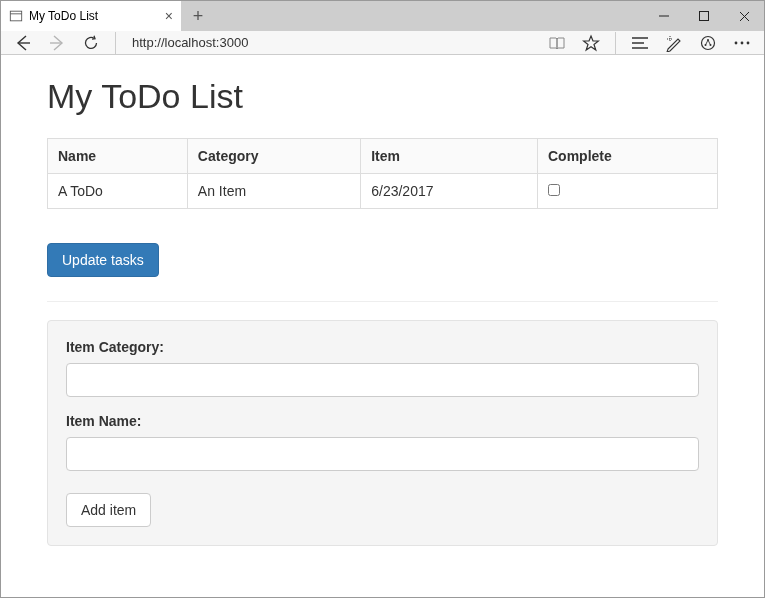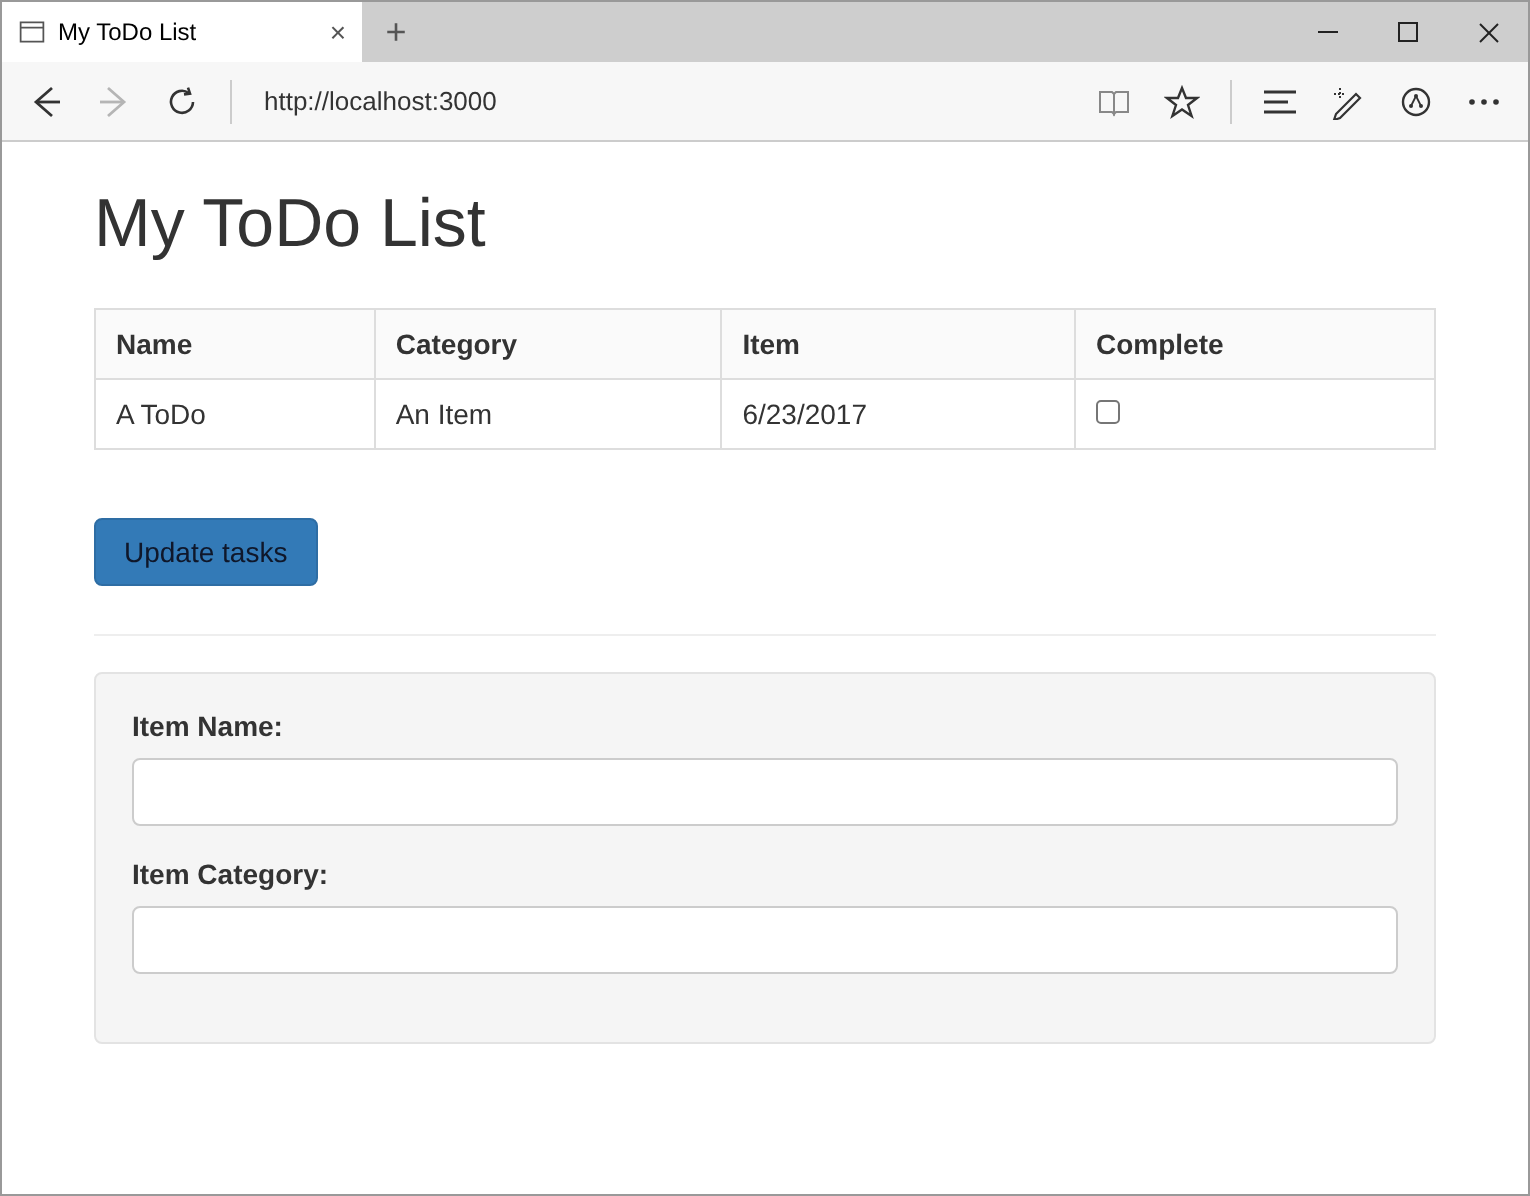--- a/index.html
+++ b/index.html
@@ -9,39 +9,39 @@
     .titlebar { background: #cecece; height: 30px; display: flex; align-items: stretch; }
     .tab { background: #fff; width: 180px; display: flex; align-items: center; padding: 0 8px; font-size: 12px; gap: 6px; }
     .tab-icon { width: 14px; height: 14px; display: inline-flex; }
     .tab-close { margin-left: auto; font-size: 14px; color: #555; cursor: default; }
     .new-tab { width: 34px; display: flex; align-items: center; justify-content: center; font-size: 18px; color: #555; }
     .title-spacer { flex: 1; }
     .win-controls { display: flex; align-items: center; }
     .win-btn { width: 40px; height: 30px; display: flex; align-items: center; justify-content: center; color: #222; }
 
     
-    .toolbar { background: #f7f7f7; height: 40px; display: flex; align-items: center; padding: 0 8px; gap: 6px; border-bottom: 1px solid #ccc; }
+    .toolbar { background: #f7f7f7; height: 24px; display: flex; align-items: center; padding: 0 8px; gap: 6px; border-bottom: 1px solid #ccc; }
     .tb-btn { width: 28px; height: 28px; display: flex; align-items: center; justify-content: center; color: #333; }
     .tb-btn.disabled { color: #b5b5b5; }
     .tb-sep { width: 1px; height: 22px; background: #ccc; margin: 0 4px; }
     .addressbar { flex: 1; height: 28px; border: none; background: transparent; font-size: 13px; padding: 0 6px; outline: none; color: #333; }
 
     
     .page { height: calc(598px - 30px - 40px); overflow: auto; }
     .navbar { background: #222; color: #9d9d9d; padding: 12px 14px; font-size: 16px; }
     .navbar a { color: #9d9d9d; text-decoration: none; }
     .container { padding: 22px 46px; }
     h1 { font-size: 34px; font-weight: 500; color: #333; margin-bottom: 22px; }
 
     table { width: 100%; border-collapse: collapse; margin-bottom: 34px; }
     th, td { border: 1px solid #ddd; padding: 9px 10px; text-align: left; font-size: 14px; color: #333; }
     th { background: #fafafa; font-weight: 600; }
     .chk { width: 12px; height: 12px; }
 
-    .btn-primary { background: #337ab7; color: #0f172a; border: 1px solid #2e6da4; border-radius: 4px; padding: 8px 14px; font-size: 14px; cursor: pointer; }
+    .btn-primary { background: #337ab7; color: #ffffff; border: 1px solid #2e6da4; border-radius: 4px; padding: 8px 14px; font-size: 14px; cursor: pointer; }
     .btn-default { background: #fff; color: #333; border: 1px solid #ccc; border-radius: 4px; padding: 8px 14px; font-size: 14px; cursor: pointer; }
 
     hr { border: none; border-top: 1px solid #eee; margin: 24px 0 18px; }
 
     .well { background: #f5f5f5; border: 1px solid #e3e3e3; border-radius: 4px; padding: 18px; }
     .form-group { margin-bottom: 16px; }
     .form-group label { display: block; font-weight: 700; font-size: 14px; margin-bottom: 8px; color: #333; }
     .form-control { width: 100%; height: 34px; border: 1px solid #ccc; border-radius: 4px; padding: 6px 10px; font-size: 14px; background: #fff; }
     .add-btn-wrap { margin-top: 22px; }
 
@@ -169,22 +169,25 @@
         </tr>
       </tbody>
     </table>
 
     <button class="btn-primary">Update tasks</button>
 
     <hr>
 
     <div class="well">
       <div class="form-group">
+        <label>Item Category:</label>
+        <input class="form-control" style="">
+      </div>
+      <div class="form-group">
         <label>Item Name:</label>
         <input class="form-control" style="">
       </div>
-      <div class="form-group">
-        <label>Item Category:</label>
-        <input class="form-control" style="">
+      <div class="add-btn-wrap">
+        <button class="btn-default">Add item</button>
       </div>
     </div>
   </div>
 </div>
 
 </body></html>

